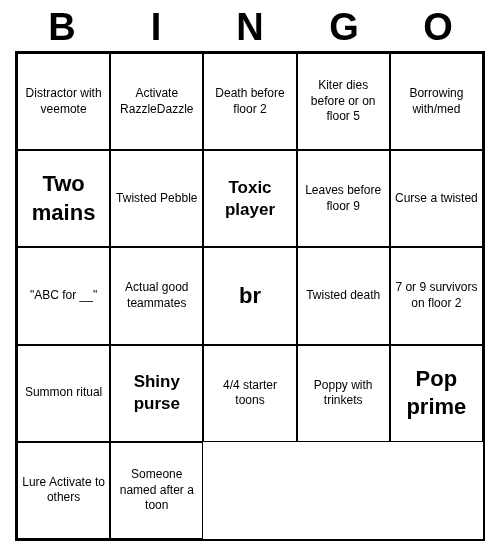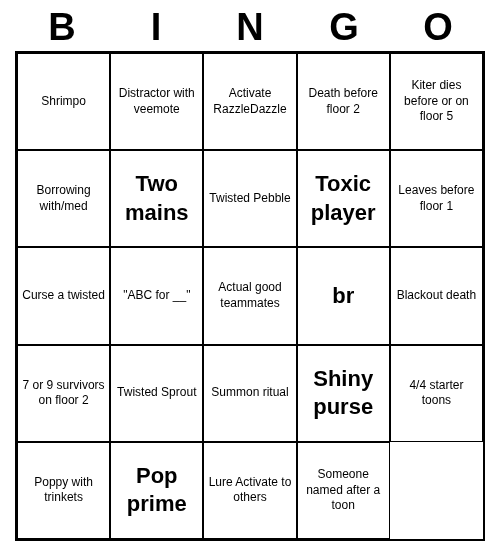--- a/index.html
+++ b/index.html
@@ -43,53 +43,51 @@
       font-size: 12px;
       line-height: 1.3;
       word-break: break-word;
       hyphens: auto;
     }
     .bingo-cell.large-text {
       font-size: 22px;
       font-weight: bold;
     }
     .bingo-cell.medium-large {
-      font-size: 22px;
+      font-size: 17px;
       font-weight: bold;
     }
   </style>
 </head>
 <body>
 
 <div class="bingo-title">
   <span>B</span>
   <span>I</span>
   <span>N</span>
   <span>G</span>
   <span>O</span>
 </div>
 
 <div class="bingo-grid">
-<div class="bingo-cell">Shrimpo</div>
     <div class="bingo-cell">Distractor with veemote</div>
     <div class="bingo-cell">Activate RazzleDazzle</div>
     <div class="bingo-cell">Death before floor 2</div>
     <div class="bingo-cell">Kiter dies before or on floor 5</div>
     <div class="bingo-cell">Borrowing with/med</div>
     <div class="bingo-cell large-text">Two mains</div>
     <div class="bingo-cell">Twisted Pebble</div>
     <div class="bingo-cell medium-large">Toxic player</div>
-    <div class="bingo-cell">Leaves before floor 1</div>
+    <div class="bingo-cell">Leaves before floor 9</div>
     <div class="bingo-cell">Curse a twisted</div>
     <div class="bingo-cell">"ABC for __"</div>
     <div class="bingo-cell">Actual good teammates</div>
     <div class="bingo-cell large-text">br</div>
-    <div class="bingo-cell">Blackout death</div>
+    <div class="bingo-cell">Twisted death</div>
     <div class="bingo-cell">7 or 9 survivors on floor 2</div>
-    <div class="bingo-cell">Twisted Sprout</div>
     <div class="bingo-cell">Summon ritual</div>
     <div class="bingo-cell medium-large">Shiny purse</div>
     <div class="bingo-cell">4/4 starter toons</div>
     <div class="bingo-cell">Poppy with trinkets</div>
     <div class="bingo-cell large-text">Pop prime</div>
     <div class="bingo-cell">Lure Activate to others</div>
     <div class="bingo-cell">Someone named after a toon</div>
   </div>
 
 </body></html>

